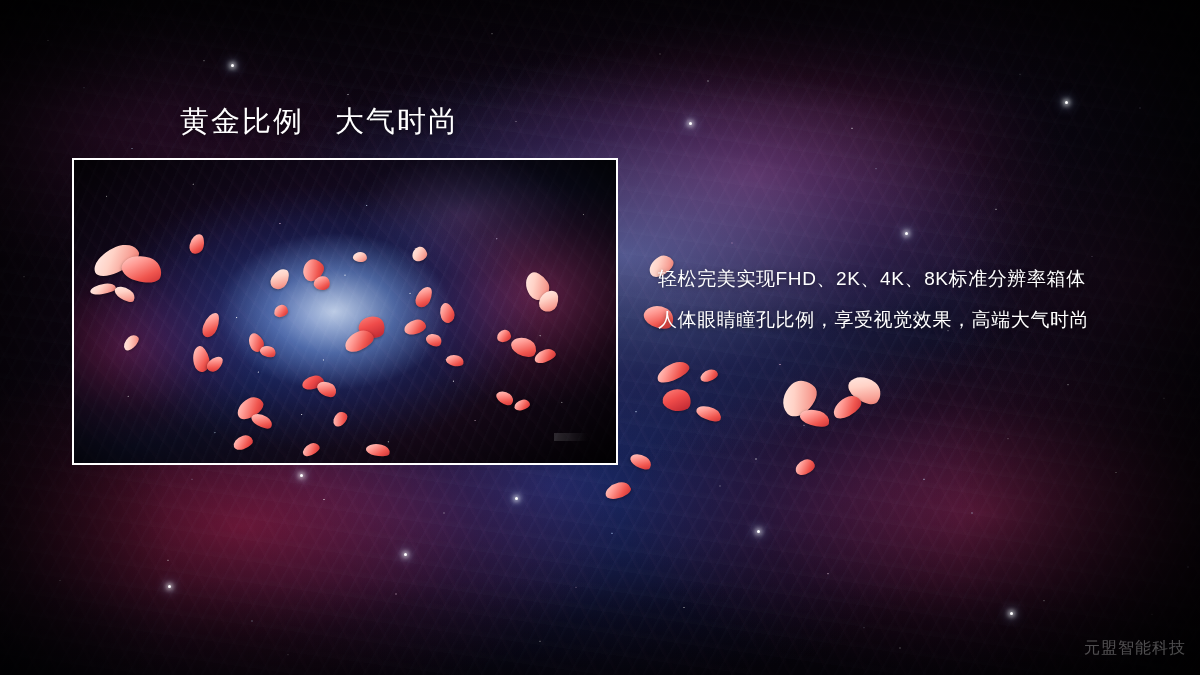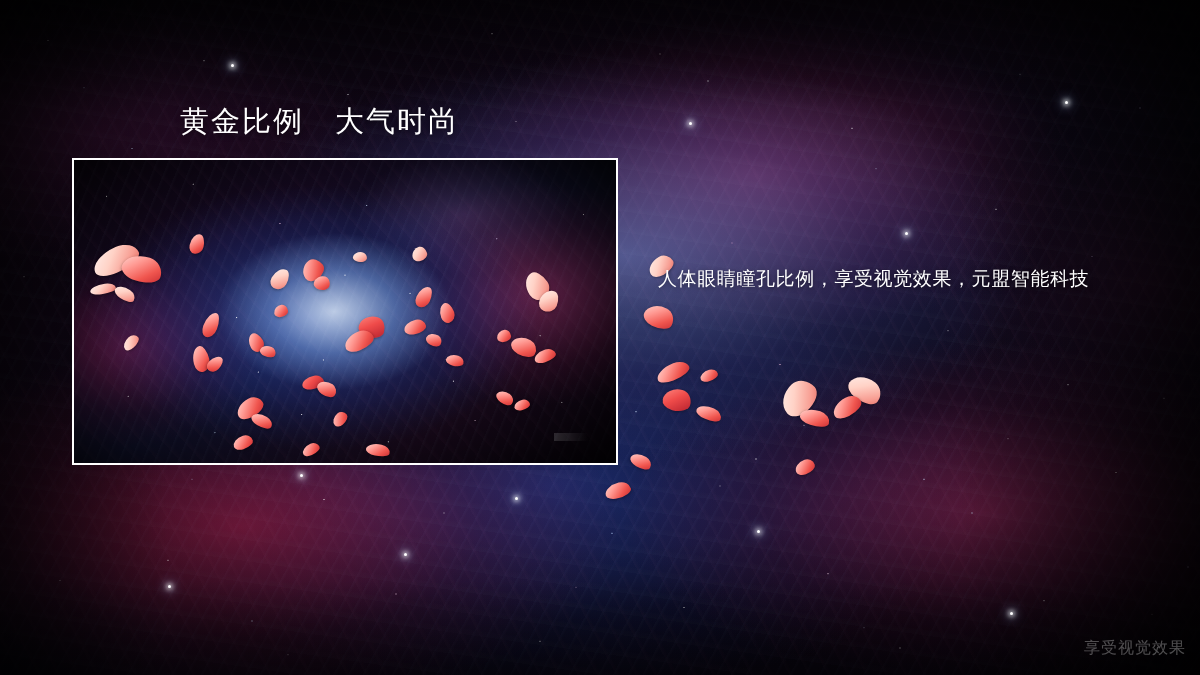--- a/index.html
+++ b/index.html
@@ -337,18 +337,19 @@
   <div class="petal" style="left:696px; top:407px; width:26px; height:13px; transform:rotate(24deg);"></div>
   <div class="petal pale" style="left:780px; top:383px; width:38px; height:30px; transform:rotate(-42deg);"></div>
   <div class="petal" style="left:800px; top:410px; width:30px; height:16px; transform:rotate(18deg);"></div>
   <div class="petal pale" style="left:848px; top:378px; width:34px; height:24px; transform:rotate(36deg);"></div>
   <div class="petal" style="left:832px; top:398px; width:30px; height:18px; transform:rotate(-28deg);"></div>
   <div class="petal" style="left:795px; top:460px; width:20px; height:14px; transform:rotate(-20deg);"></div>
   <div class="petal" style="left:630px; top:455px; width:22px; height:13px; transform:rotate(30deg);"></div>
   <div class="petal" style="left:605px; top:483px; width:26px; height:15px; transform:rotate(-14deg);"></div>
 
   <div class="body-copy">
-    <div class="copy-line">人体眼睛瞳孔比例，享受视觉效果，元盟智能科技</div>
+    <div class="copy-line">轻松完美实现FHD、2K、4K、8K标准分辨率箱体</div>
+    <div class="copy-line">人体眼睛瞳孔比例，享受视觉效果，高端大气时尚</div>
   </div>
 
-  <div class="watermark">享受视觉效果</div>
+  <div class="watermark">元盟智能科技</div>
 
 </div>
 
 </body></html>

